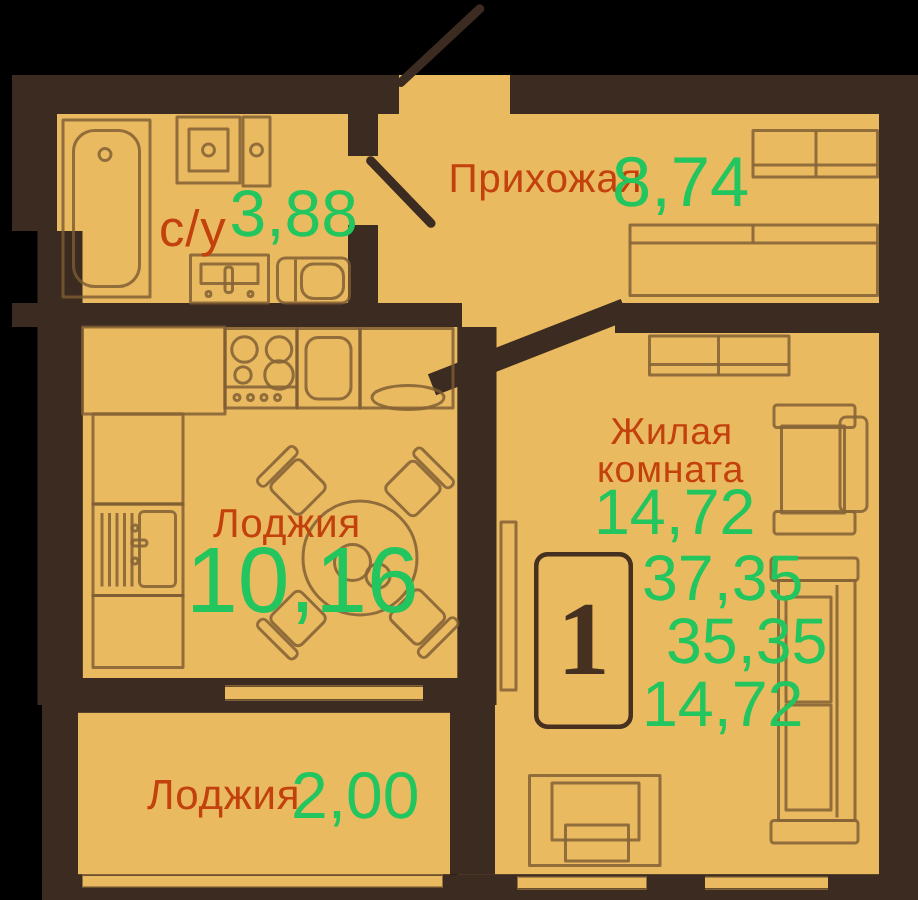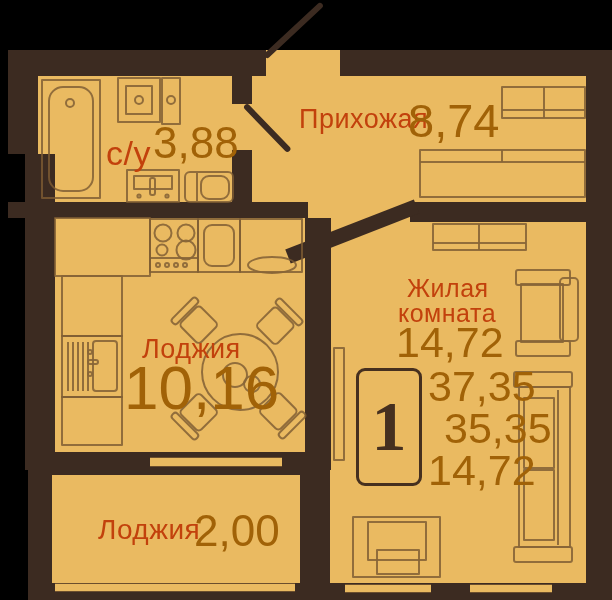--- a/index.html
+++ b/index.html
@@ -3,21 +3,21 @@
 <meta charset="utf-8">
 <style>
   html,body{margin:0;padding:0;background:#000;}
   #plan{position:relative;width:612px;height:600px;background:#000;overflow:hidden;
         font-family:"Liberation Sans","DejaVu Sans",sans-serif;}
   .fl{position:absolute;background:#eaba61;}
   .w{position:absolute;background:#3c2b21;}
   .win{position:absolute;background:#eaba61;border-top:1px solid #6b4e2d;border-bottom:1px solid #6b4e2d;}
   .door{position:absolute;height:6px;background:#3c2b21;border-radius:3px;transform-origin:left center;}
   .lbl{position:absolute;color:#c2410c;white-space:nowrap;letter-spacing:.5px;}
-  .num{position:absolute;color:#a16207;white-space:nowrap;}
+  .num{position:absolute;color:#22c55e;white-space:nowrap;}
   #badge{position:absolute;left:356px;top:368px;width:60px;height:112px;border:3px solid #46301f;
          border-radius:9px;display:flex;align-items:center;justify-content:center;
          font-family:"Liberation Serif","DejaVu Serif",serif;font-weight:700;font-size:70px;color:#46301f;}
   svg.furn{position:absolute;left:0;top:0;}
   svg.furn *{stroke:#7d5c33;fill:none;stroke-width:2;stroke-linejoin:round;opacity:.9;}
 </style>
 </head>
 <body>
 
 <div id="plan">

